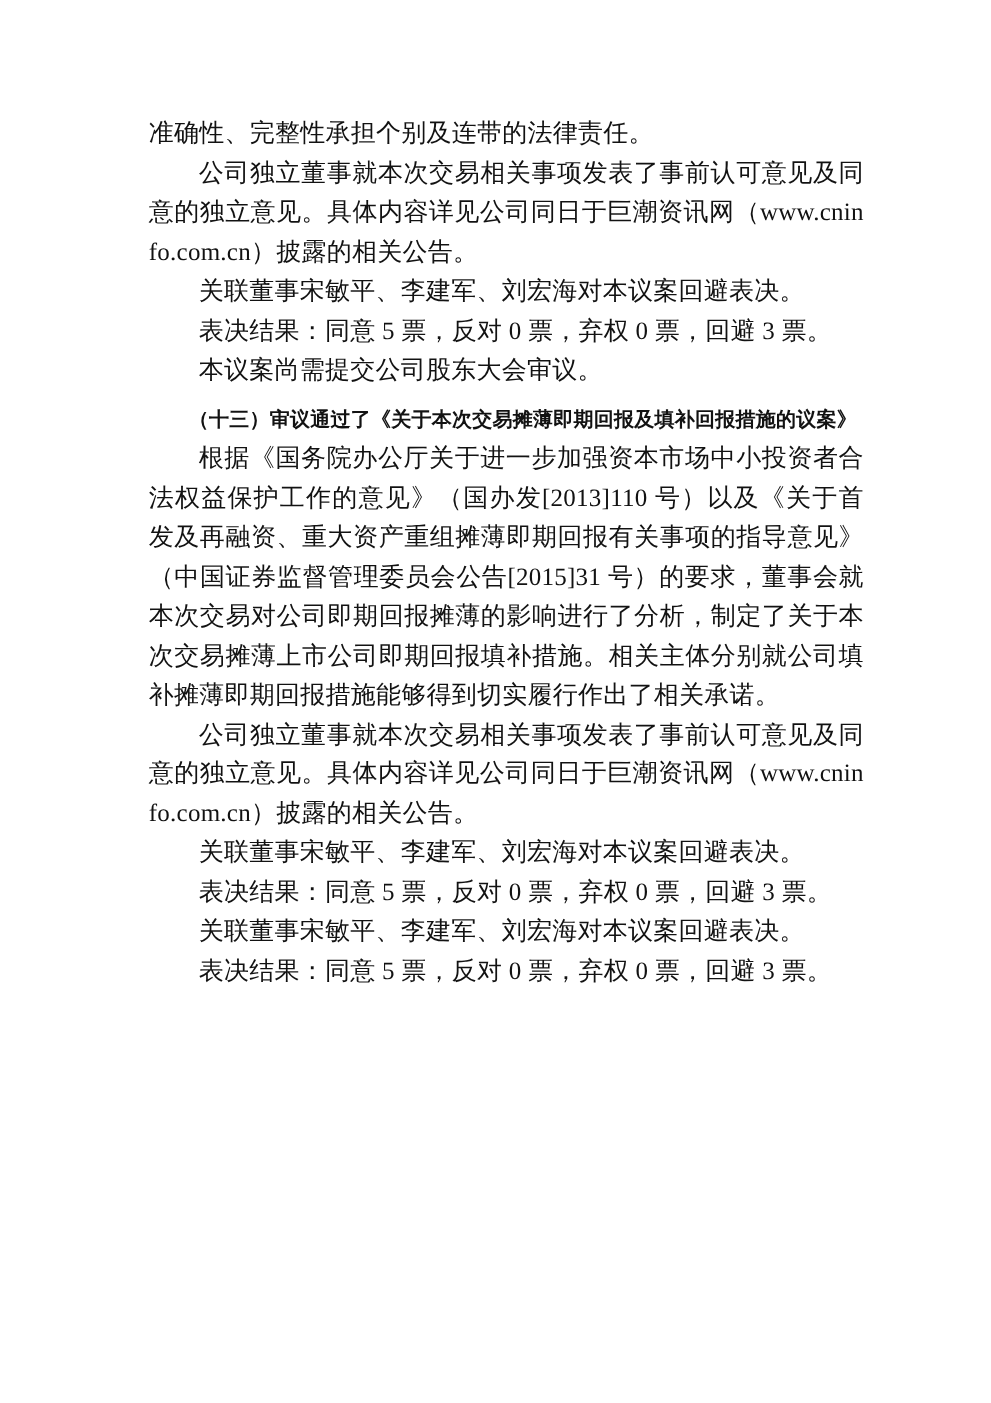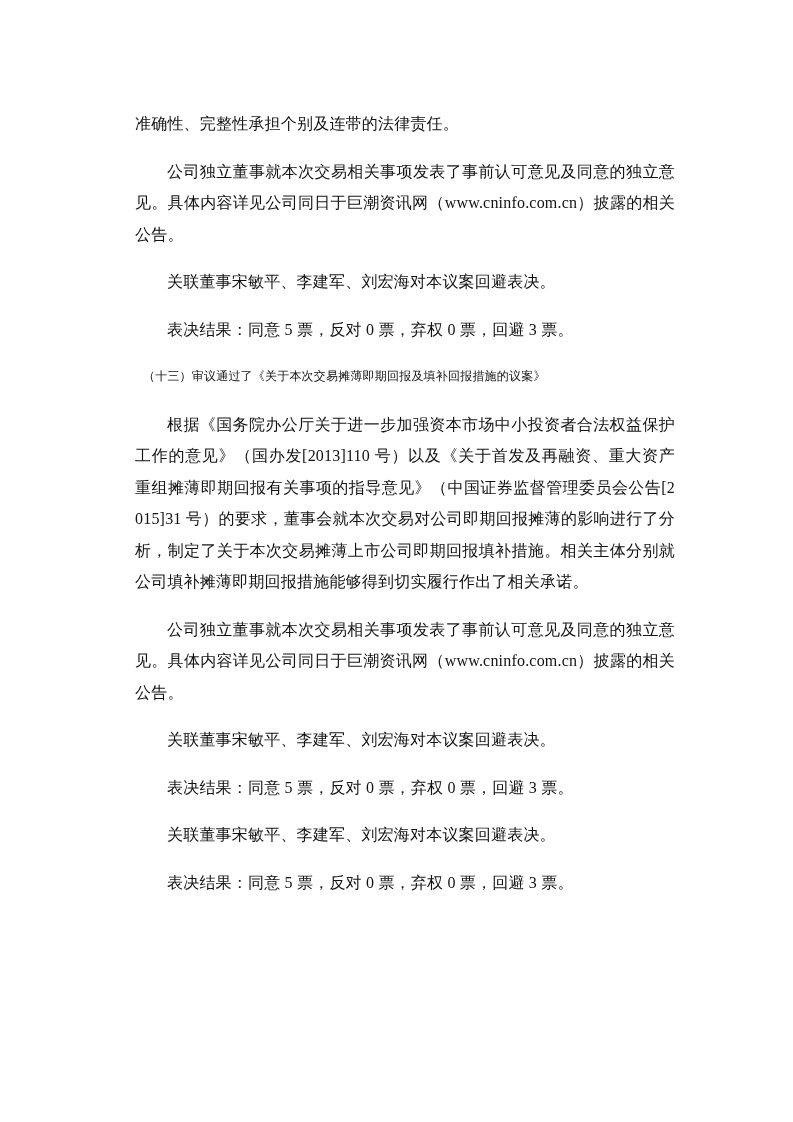--- a/index.html
+++ b/index.html
@@ -15,50 +15,51 @@
     font-family: "Liberation Serif", "DejaVu Serif", serif;
     color: #121212;
   }
   .doc {
     position: absolute;
     left: 119px;
     top: 92px;
     width: 572px;
   }
   .para {
-    margin: 16px;
-    font-size: 16px;
+    margin: 0;
+    font-size: 20px;
     line-height: 31.5px;
     text-align: justify;
     text-indent: 2em;
     letter-spacing: 0.2px;
     word-break: break-all;
   }
   .para.noindent {
     text-indent: 0;
   }
   .heading {
     margin: 8px 0 0 0;
-    font-size: 12px;
-    font-weight: normal;
+    font-size: 16px;
+    font-weight: bold;
     line-height: 31.5px;
     text-align: justify;
     text-indent: 2em;
     letter-spacing: 0.2px;
     word-break: break-all;
   }
 </style>
 </head>
 <body>
 
 <div class="doc">
   <p class="para noindent">准确性、完整性承担个别及连带的法律责任。</p>
   <p class="para">公司独立董事就本次交易相关事项发表了事前认可意见及同意的独立意见。具体内容详见公司同日于巨潮资讯网（www.cninfo.com.cn）披露的相关公告。</p>
   <p class="para">关联董事宋敏平、李建军、刘宏海对本议案回避表决。</p>
   <p class="para">表决结果：同意 5 票，反对 0 票，弃权 0 票，回避 3 票。</p>
+  <p class="para">本议案尚需提交公司股东大会审议。</p>
 
   <p class="heading">（十三）审议通过了《关于本次交易摊薄即期回报及填补回报措施的议案》</p>
   <p class="para">根据《国务院办公厅关于进一步加强资本市场中小投资者合法权益保护工作的意见》（国办发[2013]110 号）以及《关于首发及再融资、重大资产重组摊薄即期回报有关事项的指导意见》（中国证券监督管理委员会公告[2015]31 号）的要求，董事会就本次交易对公司即期回报摊薄的影响进行了分析，制定了关于本次交易摊薄上市公司即期回报填补措施。相关主体分别就公司填补摊薄即期回报措施能够得到切实履行作出了相关承诺。</p>
   <p class="para">公司独立董事就本次交易相关事项发表了事前认可意见及同意的独立意见。具体内容详见公司同日于巨潮资讯网（www.cninfo.com.cn）披露的相关公告。</p>
   <p class="para">关联董事宋敏平、李建军、刘宏海对本议案回避表决。</p>
   <p class="para">表决结果：同意 5 票，反对 0 票，弃权 0 票，回避 3 票。</p>
 
   <p class="para">关联董事宋敏平、李建军、刘宏海对本议案回避表决。</p>
   <p class="para">表决结果：同意 5 票，反对 0 票，弃权 0 票，回避 3 票。</p>
 </div>

